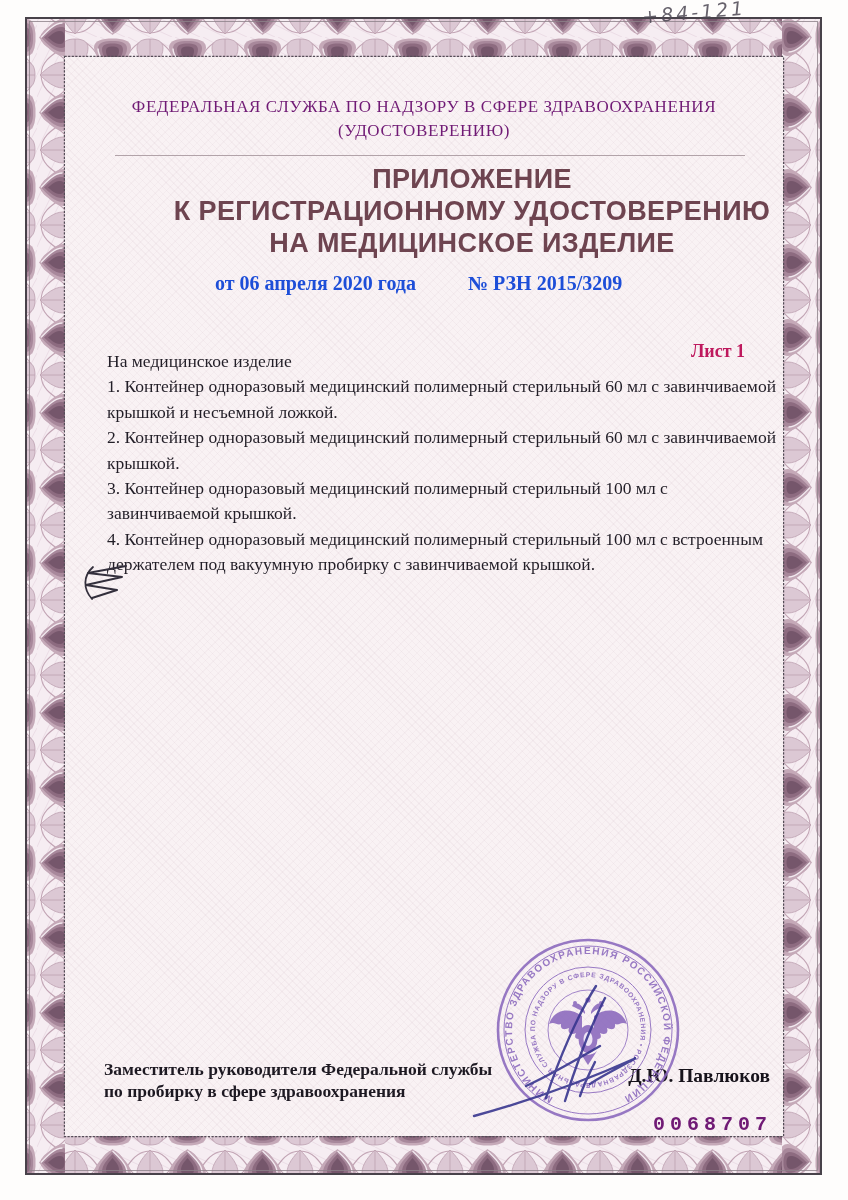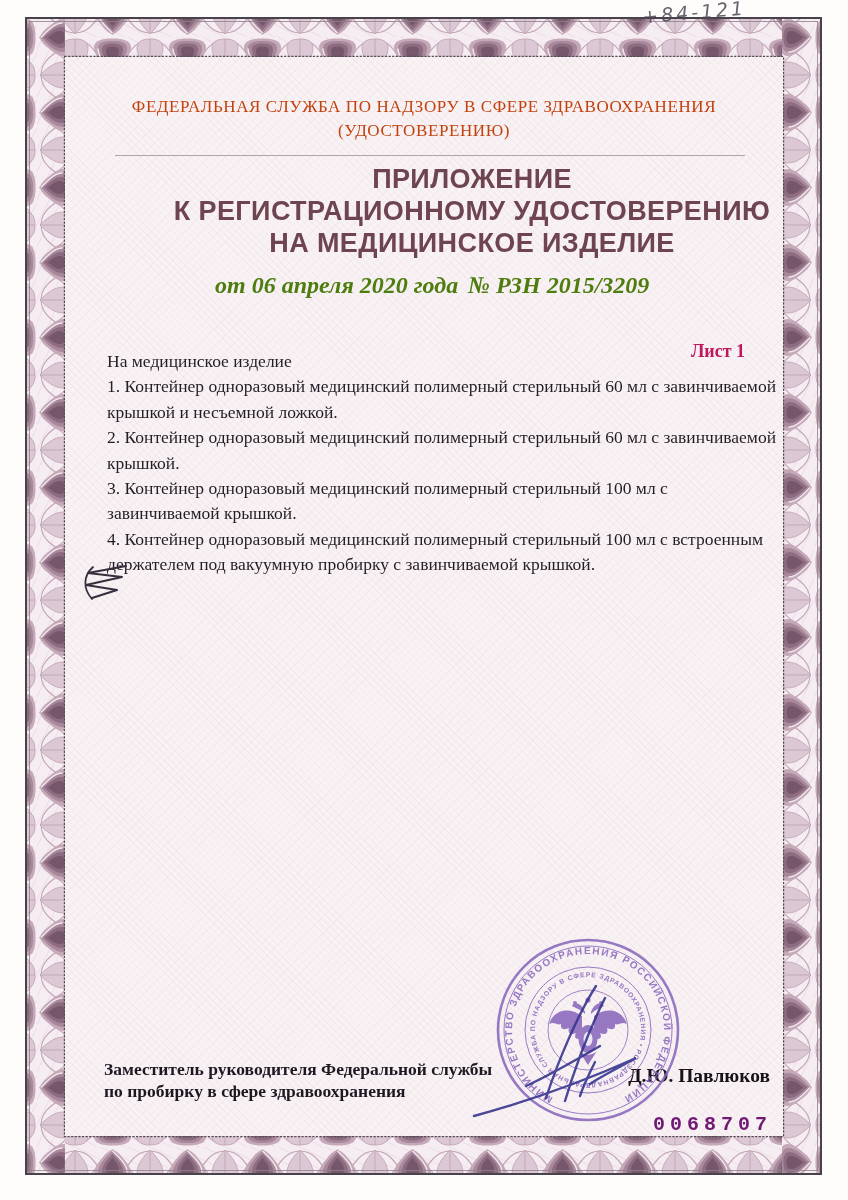--- a/index.html
+++ b/index.html
@@ -6,25 +6,25 @@
   .page{position:relative;width:848px;height:1200px;margin:0 auto;background:#fefdfc;overflow:hidden;
         font-family:"Liberation Serif",serif;color:#24202a;}
   svg.border-art{position:absolute;left:0;top:0;z-index:1;}
   .content-paper{position:absolute;left:65px;top:57px;width:718px;height:1079px;z-index:2;
     background-color:#f9f2f4;
     background-image:
       repeating-linear-gradient(45deg, rgba(173,138,156,.07) 0 1px, transparent 1px 5px),
       repeating-linear-gradient(-45deg, rgba(173,138,156,.06) 0 1px, transparent 1px 6px);}
   .abs{position:absolute;z-index:3;}
   .centered{left:65px;width:718px;text-align:center;}
-  .agency{font-size:17px;letter-spacing:.6px;color:#c2410c;}
+  .agency{font-size:17px;letter-spacing:.6px;color:#701a75;}
   .sep{left:115px;top:155px;width:630px;height:1px;background:#b2a3a9;z-index:3;}
   .doc-title{font-family:"Liberation Sans",sans-serif;font-weight:bold;font-size:27px;
              letter-spacing:.4px;color:#6e4450;padding-left:48px;}
-  .dateline{font-size:24px;font-weight:bold;color:#4d7c0f;font-style:italic;}
+  .dateline{font-size:20px;font-weight:bold;color:#1d4ed8;}
   .sheet{font-size:18px;font-weight:bold;color:#be185d;margin-top:40px;}
   .body-text{left:107px;top:349px;width:670px;font-size:17.5px;line-height:25.4px;color:#221e27;}
   .body-text p{margin:0;}
   .b{font-weight:bold;}
   .sig-block{left:104px;top:1058px;width:420px;font-size:17.5px;font-weight:bold;line-height:22px;color:#1d1922;}
   .signer{top:1065px;left:600px;width:170px;text-align:right;font-size:19.5px;font-weight:bold;color:#16121a;}
   .form-number{top:1113px;left:598px;width:174px;text-align:right;
                font-family:"Liberation Mono",monospace;font-size:20px;font-weight:bold;
                letter-spacing:5px;color:#701a75;}
   .handwriting{left:642px;top:1px;font-family:"DejaVu Sans",sans-serif;font-style:italic;

